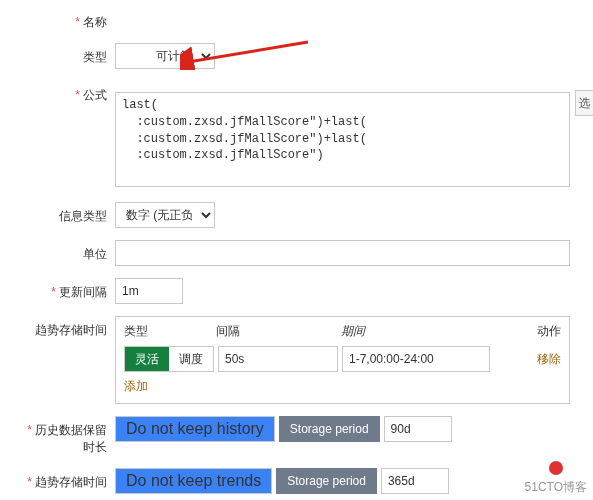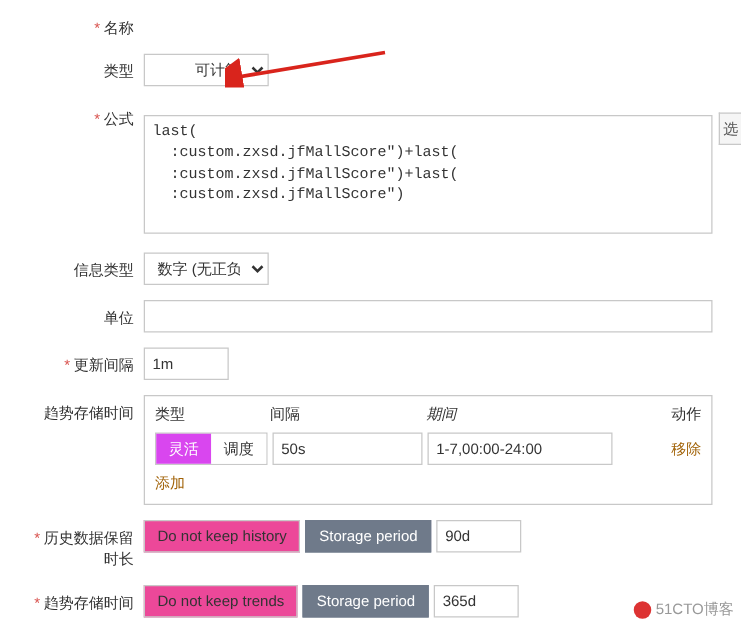--- a/index.html
+++ b/index.html
@@ -18,28 +18,28 @@
   .w-md { width: 120px; }
   .w-lg { width: 148px; }
   select { height: 26px; background: #fff; }
   textarea { width: 455px; height: 95px; font-family: "Courier New", monospace; resize: none; line-height: 1.4; margin-top: 11px; }
   .interval-box { border: 1px solid #c8c8c8; width: 455px; padding: 6px 8px 8px 8px; }
   .int-head { display: flex; font-size: 12px; color: #333; margin-bottom: 6px; }
   .int-head span { display: inline-block; }
   .int-body { display: flex; align-items: center; gap: 4px; margin-bottom: 6px; }
   .seg { display: flex; border: 1px solid #c8c8c8; height: 26px; }
   .seg-btn { padding: 0 10px; line-height: 24px; cursor: pointer; background: #fff; color: #333; font-size: 12px; }
-  .seg-btn.active { background: #d946ef; color: #fff; }
+  .seg-btn.active { background: #15803d; color: #fff; }
   .disabled-input { background: #f5f5f5; color: #888; }
   .link { color: #a16207; cursor: pointer; text-decoration: none; }
   .btn-grey { background: #6f7a8a; color: #fff; border: 1px solid #6f7a8a; height: 26px; padding: 0 10px; font-size: 12px; cursor: pointer; }
-  .btn-white { background: #ec4899; color: #333; border: 1px solid #c8c8c8; height: 26px; padding: 0 10px; font-size: 12px; cursor: pointer; }
+  .btn-white { background: #3b82f6; color: #333; border: 1px solid #c8c8c8; height: 26px; padding: 0 10px; font-size: 16px; cursor: pointer; }
   .hstack { display: flex; align-items: center; gap: 4px; }
   .arrow { position: absolute; top: 40px; left: 180px; width: 130px; height: 30px; pointer-events: none; }
-  .watermark { position: absolute; bottom: 4px; right: 6px; color: #999; font-size: 12px; display: flex; align-items: center; gap: 4px; }
+  .watermark { position: absolute; bottom: 4px; right: 6px; color: #999; font-size: 12px; display: flex; align-items: center; gap: 4px; flex-direction: column; }
   .wm-icon { width: 14px; height: 14px; border-radius: 50%; background: #d33; display: inline-block; position: relative; }
   .side-btn { position:absolute; top:90px; right:0; width:18px; height:26px; border:1px solid #c8c8c8; border-right:none; background:#f5f5f5; display:flex; align-items:center; justify-content:center; color:#555; cursor:pointer; }
 </style>
 </head>
 <body>
 
 <div class="form">
 
   <div class="row">
     <div class="label req">名称</div>

